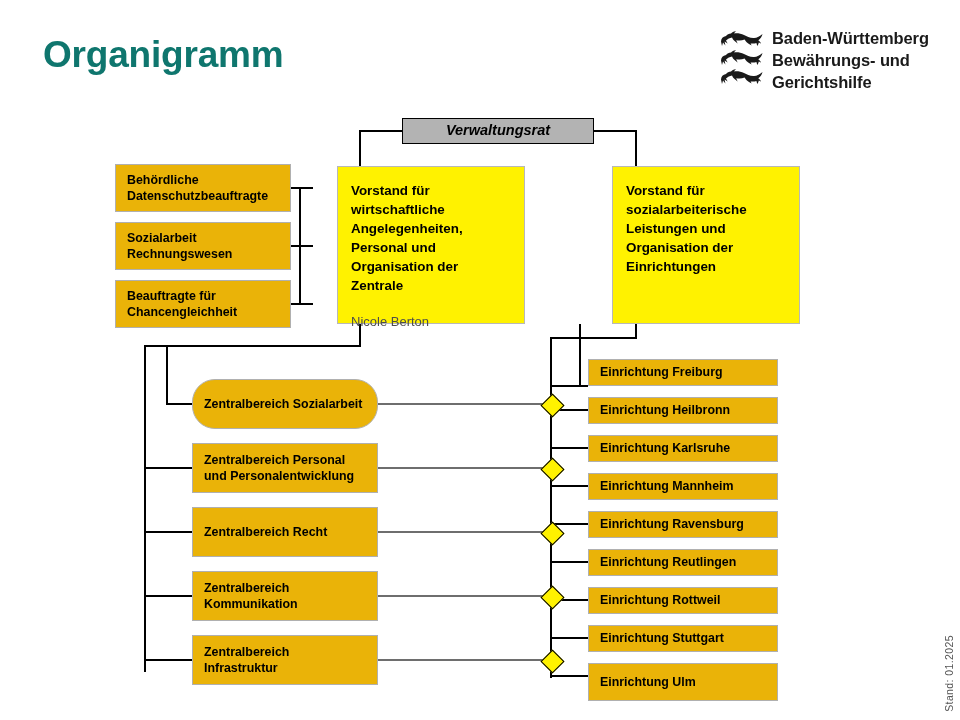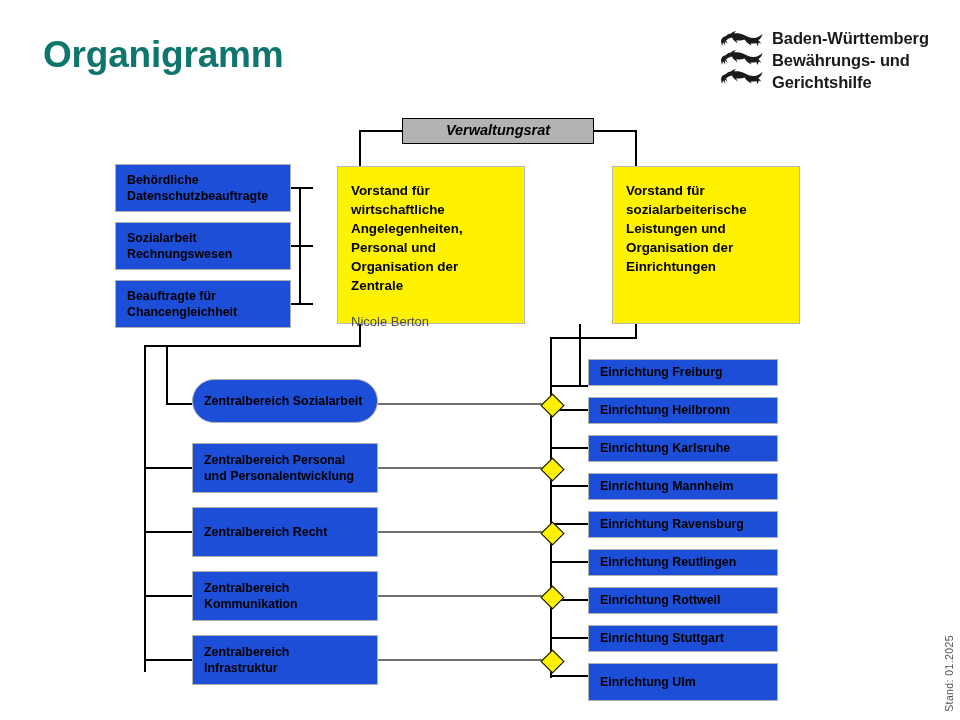--- a/index.html
+++ b/index.html
@@ -61,21 +61,21 @@
     margin-left:24px;
   }
   .node.bright .person{
     display:block;
     font-weight:normal;
     color:#4d4d4d;
     font-size:13px;
     margin-top:1.35em;
   }
   .node.pale{
-    background:#1d4ed8;
+    background:#eab308;
     border:1px solid #b0b0b0;
     padding:8px 11px;
     display:flex;align-items:center;
   }
 
   
   .diamond{
     position:absolute;
     width:15px;height:15px;
     background:#fff200;
@@ -189,21 +189,21 @@
   <div class="node pale" style="left:115px;top:164px;width:176px;height:48px;">
     <span class="lbl">Behördliche Datenschutzbeauftragte</span>
   </div>
   <div class="node pale" style="left:115px;top:222px;width:176px;height:48px;">
     <span class="lbl">Sozialarbeit Rechnungswesen</span>
   </div>
   <div class="node pale" style="left:115px;top:280px;width:176px;height:48px;">
     <span class="lbl">Beauftragte für Chancengleichheit</span>
   </div>
 
-  <div class="node pale" style="left:192px;top:379px;width:186px;height:44px;border-radius:23px;">
+  <div class="node pale" style="left:192px;top:379px;width:186px;height:50px;border-radius:23px;">
     <span class="lbl">Zentralbereich Sozialarbeit</span>
   </div>
   <div class="node pale" style="left:192px;top:443px;width:186px;height:50px;">
     <span class="lbl">Zentralbereich Personal und Personalentwicklung</span>
   </div>
   <div class="node pale" style="left:192px;top:507px;width:186px;height:50px;">
     <span class="lbl">Zentralbereich Recht</span>
   </div>
   <div class="node pale" style="left:192px;top:571px;width:186px;height:50px;">
     <span class="lbl">Zentralbereich Kommunikation</span>

